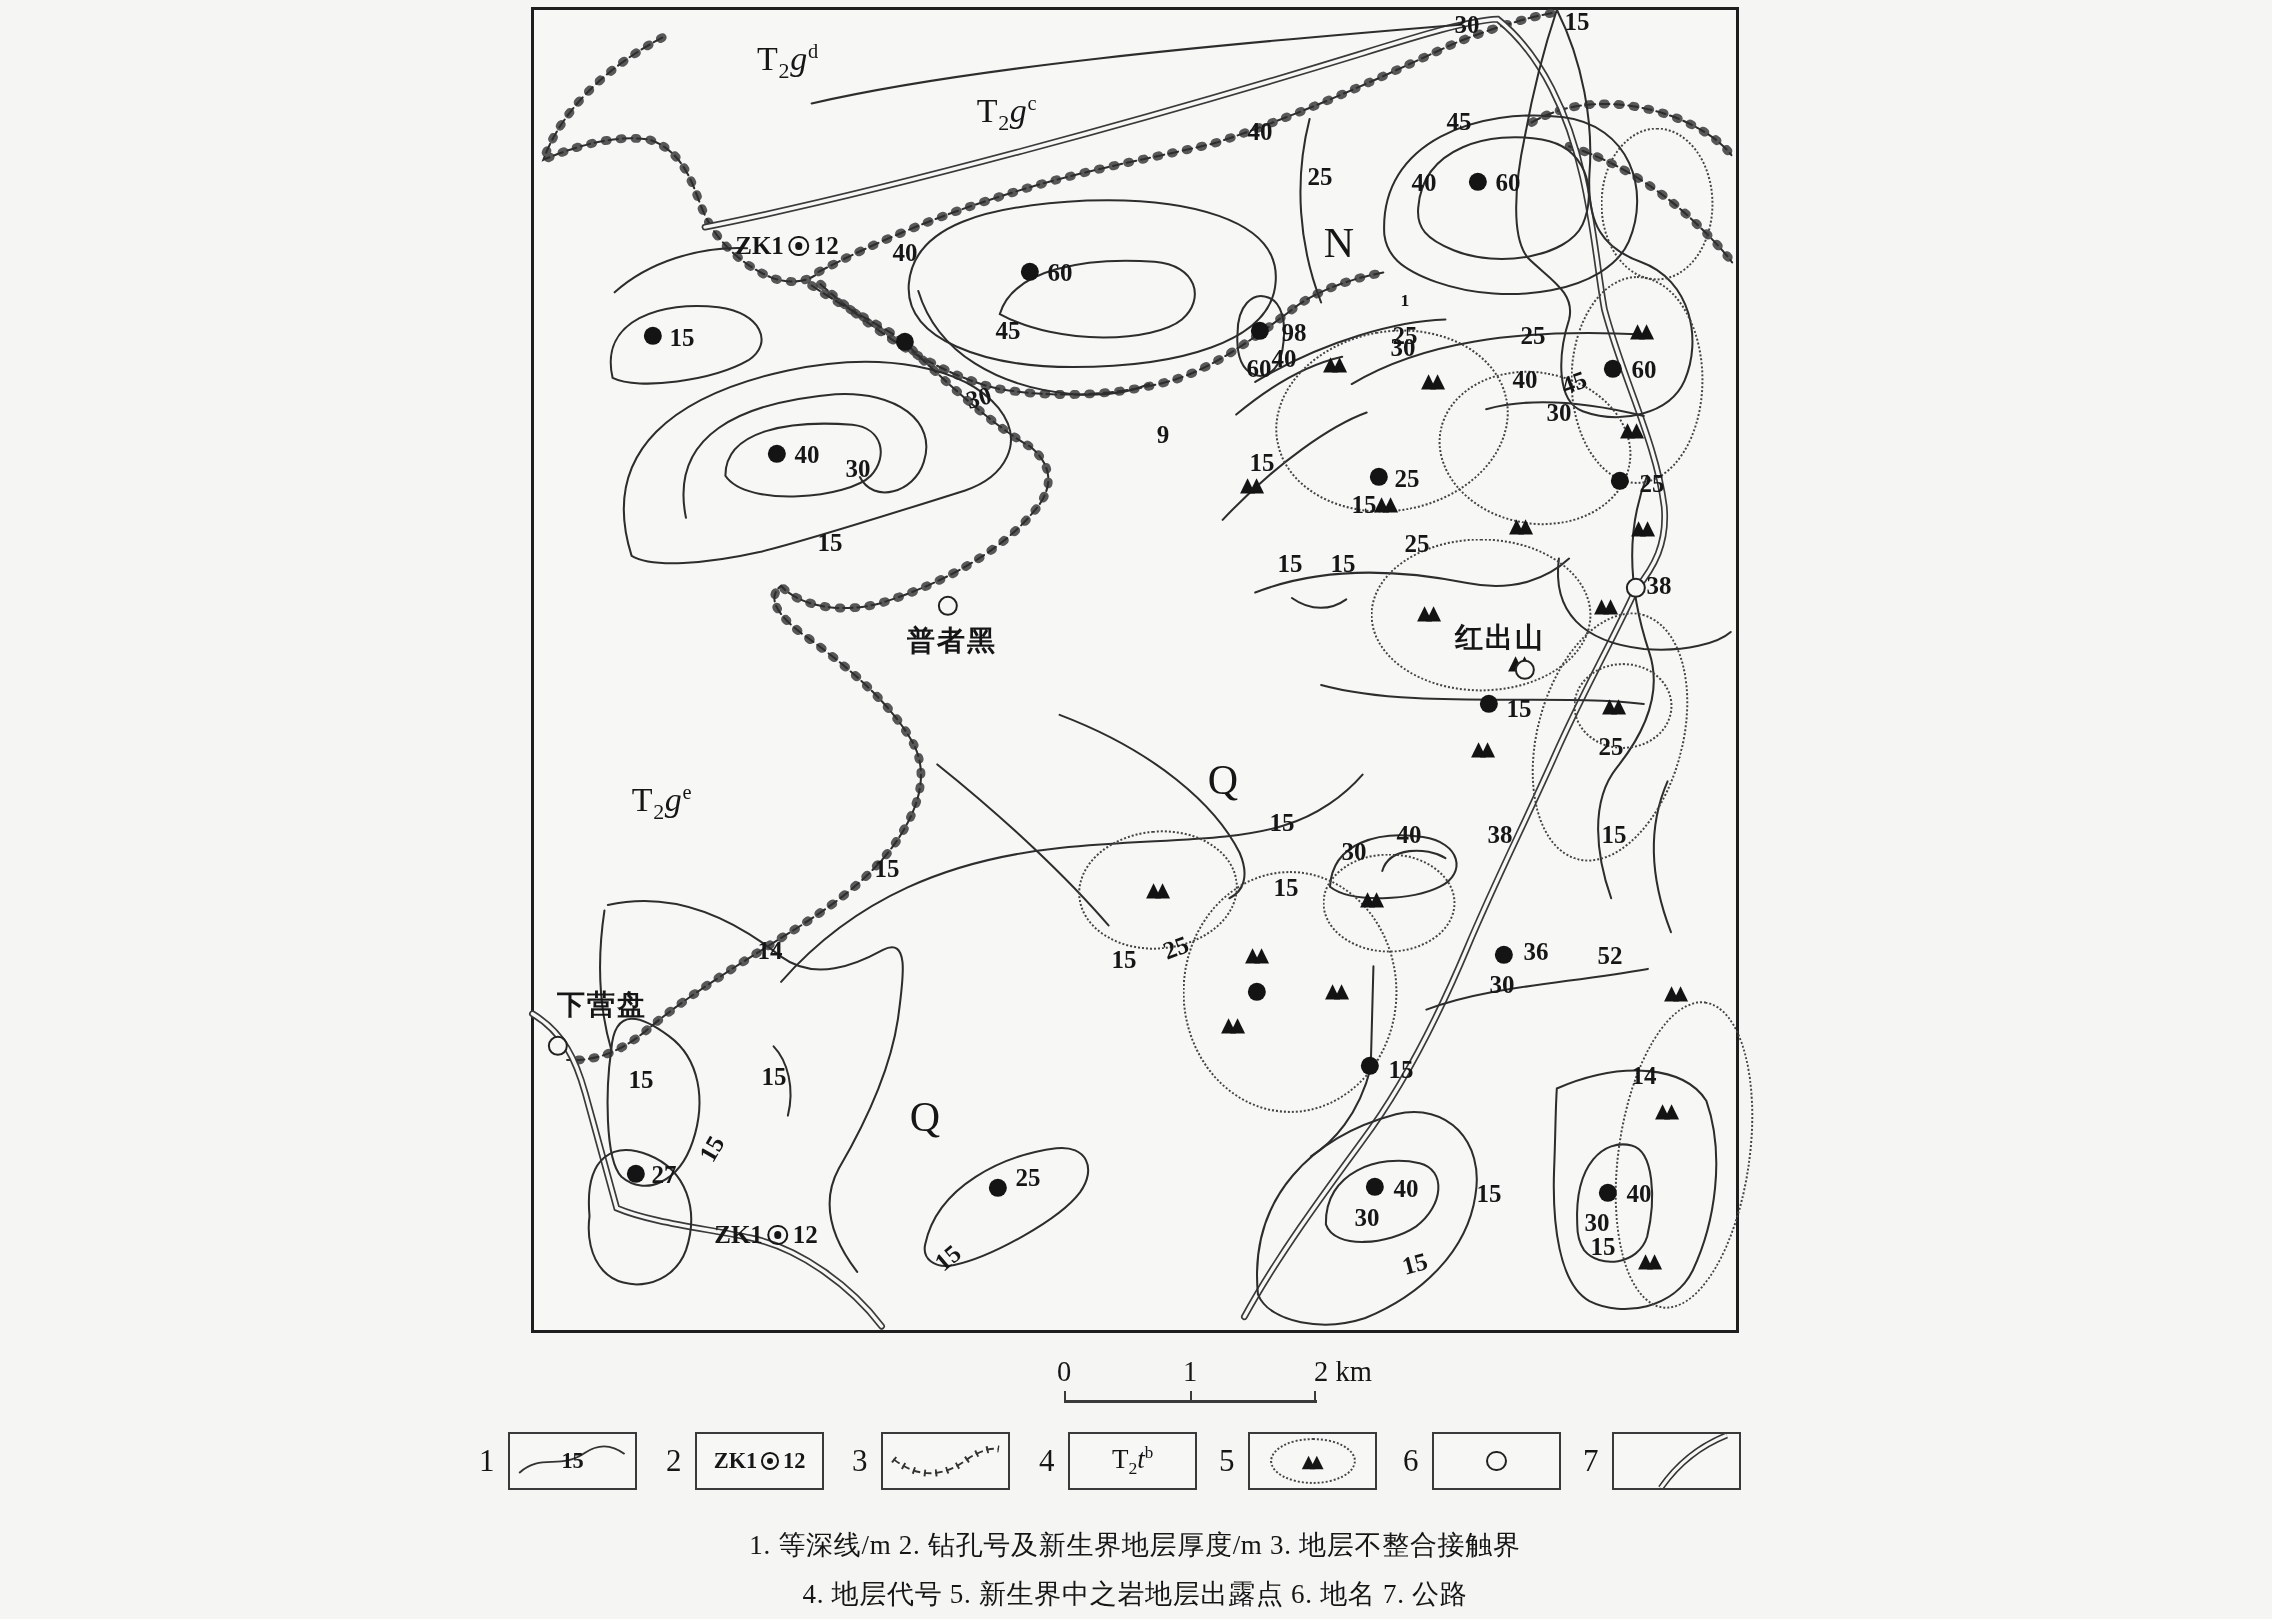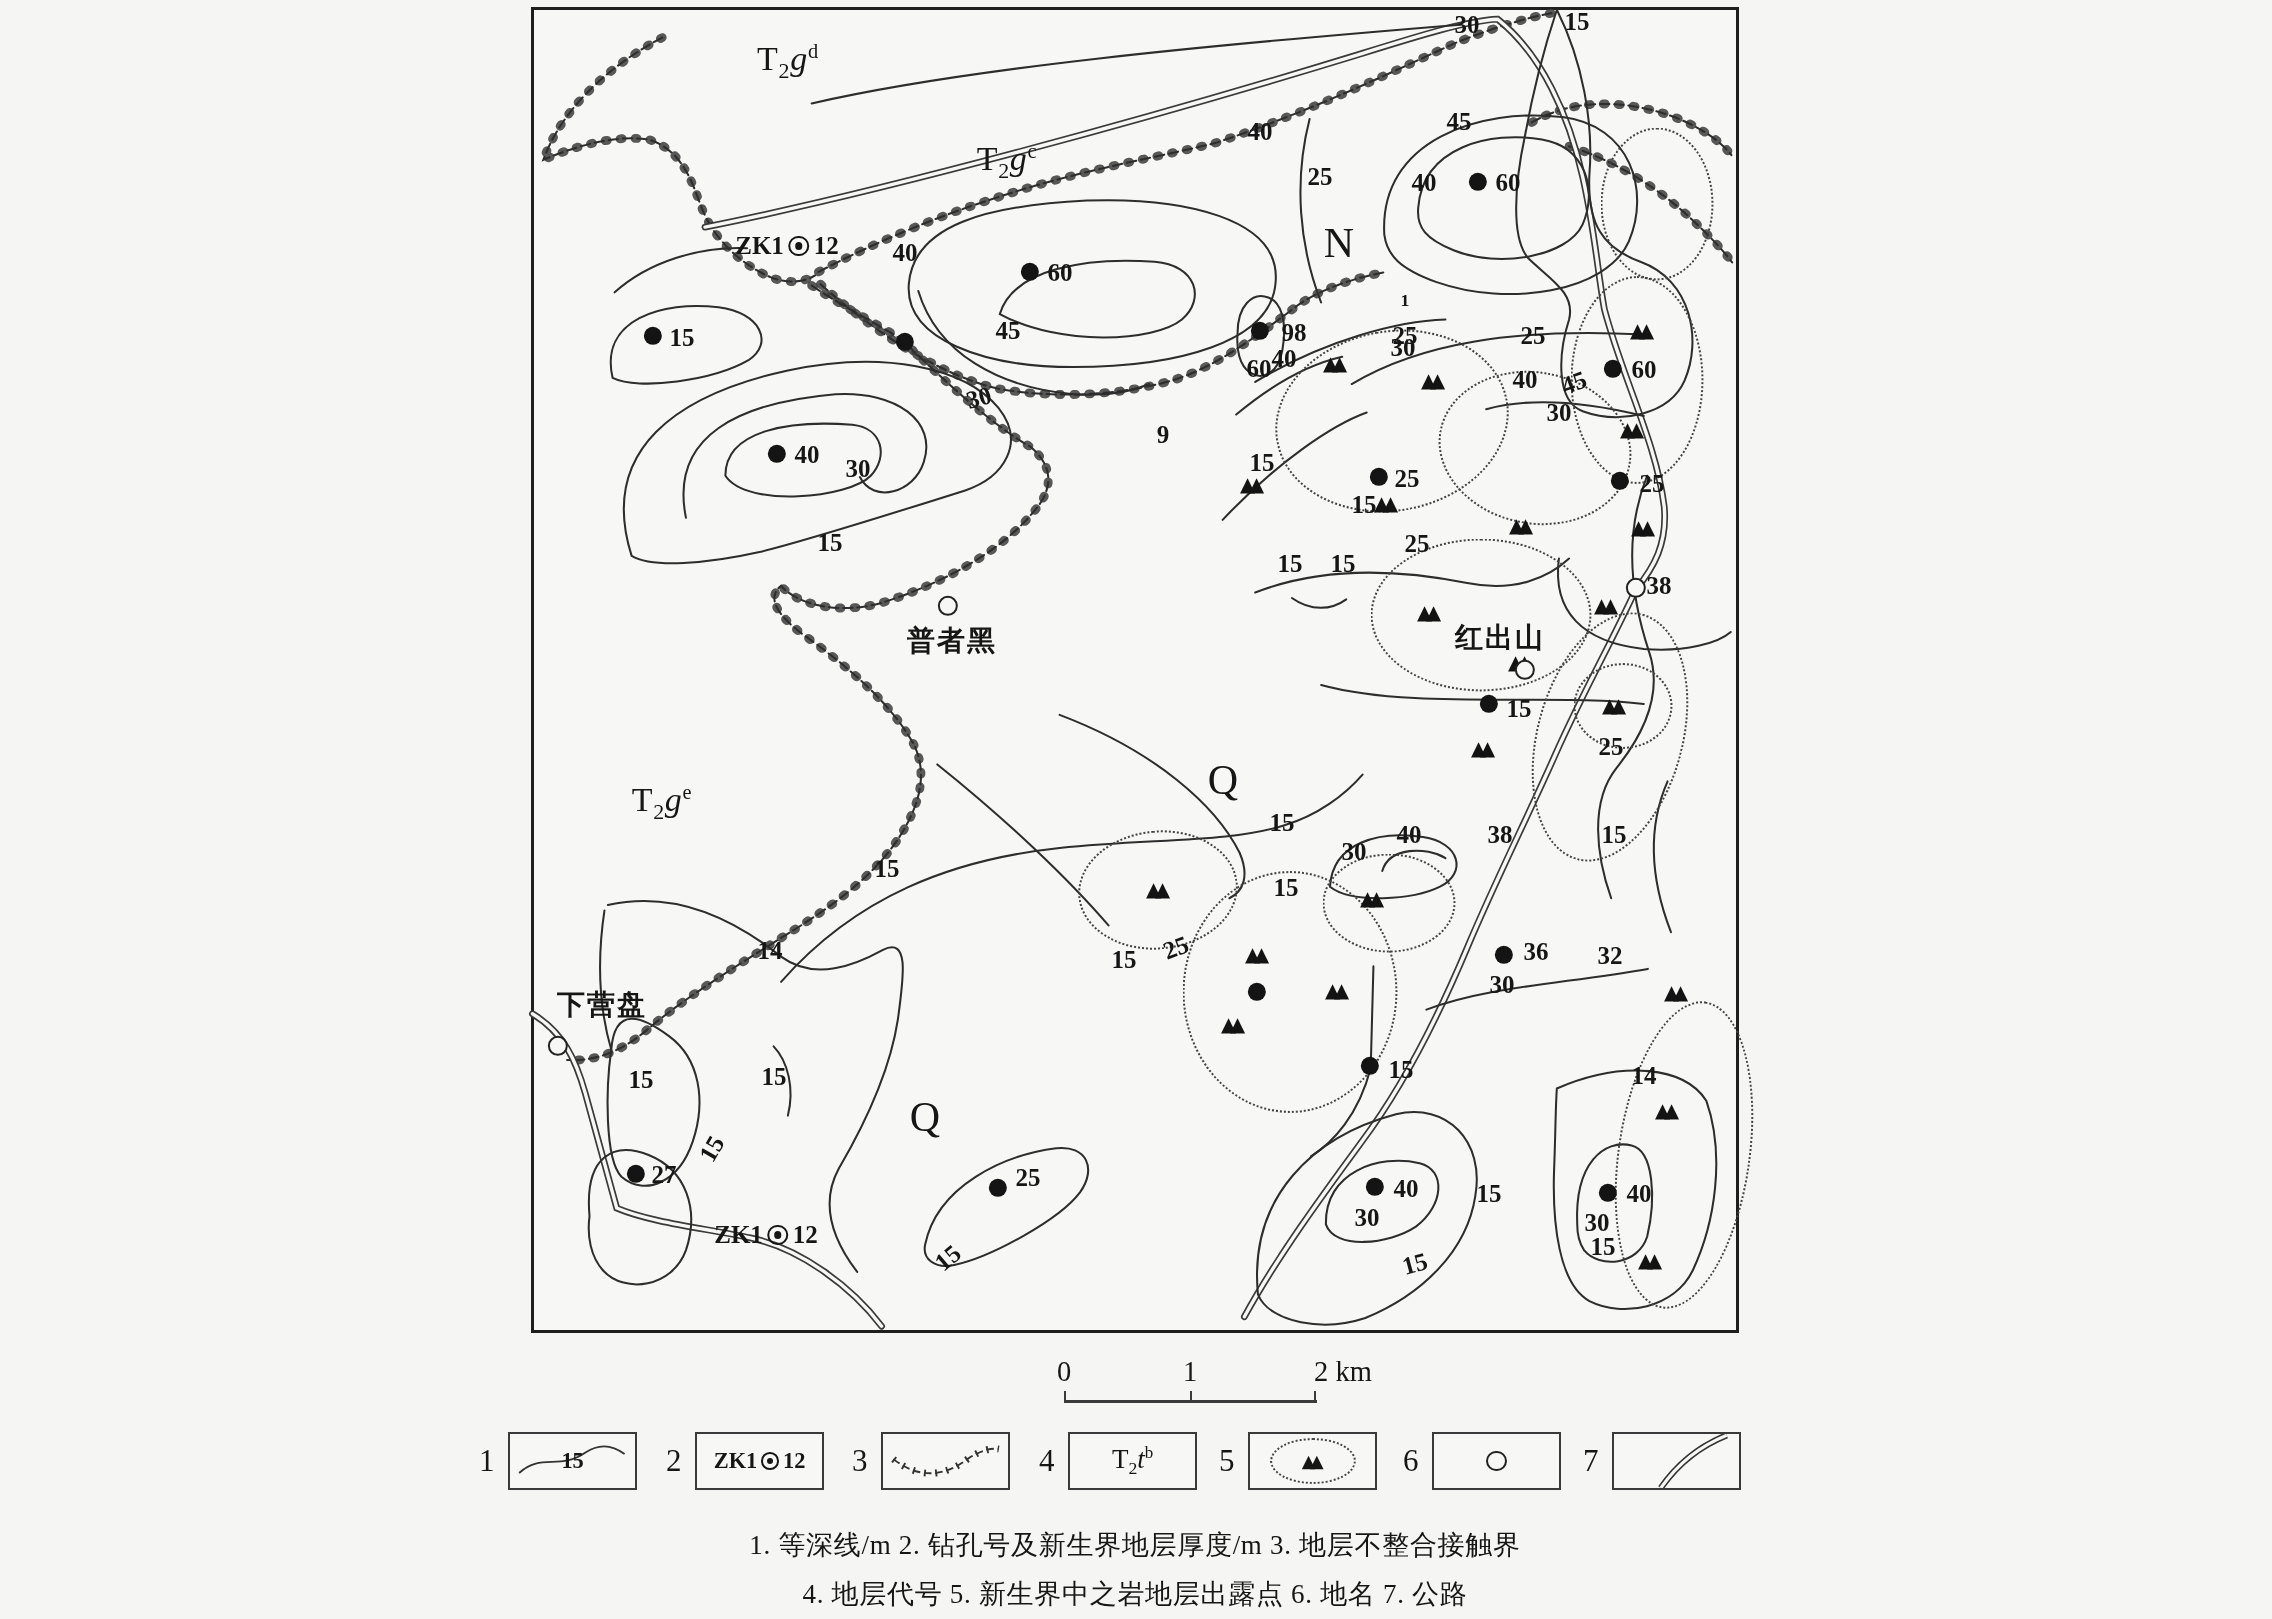--- a/index.html
+++ b/index.html
@@ -265,21 +265,21 @@
     <span class="pos lbl" style="position: absolute; left: 1282px; top: 823px;">15</span>
     <span class="pos lbl" style="position: absolute; left: 1409px; top: 835px;">40</span>
     <span class="pos lbl" style="position: absolute; left: 1354px; top: 852px;">30</span>
     <span class="pos lbl" style="position: absolute; left: 1500px; top: 835px;">38</span>
     <span class="pos lbl" style="position: absolute; left: 1614px; top: 835px;">15</span>
     <span class="pos lbl" style="position: absolute; left: 1286px; top: 888px;">15</span>
     <span class="pos lbl" style="position: absolute; left: 1124px; top: 960px;">15</span>
     <span class="pos lbl" style="position: absolute; left: 1176px; top: 948px; --rot: -20deg;">25</span>
     <span class="pos lbl" style="position: absolute; left: 1536px; top: 952px;">36</span>
     <span class="pos lbl" style="position: absolute; left: 1502px; top: 985px;">30</span>
-    <span class="pos lbl" style="position: absolute; left: 1610px; top: 956px;">32</span>
+    <span class="pos lbl" style="position: absolute; left: 1610px; top: 956px;">52</span>
     <span class="pos lbl" style="position: absolute; left: 770px; top: 951px;">14</span>
     <span class="pos lbl" style="position: absolute; left: 641px; top: 1080px;">15</span>
     <span class="pos lbl" style="position: absolute; left: 774px; top: 1077px;">15</span>
     <span class="pos lbl" style="position: absolute; left: 712px; top: 1149px; --rot: -60deg;">15</span>
     <span class="pos lbl" style="position: absolute; left: 664px; top: 1175px;">27</span>
     <span class="pos lbl" style="position: absolute; left: 1028px; top: 1178px;">25</span>
     <span class="pos lbl" style="position: absolute; left: 948px; top: 1258px; --rot: -40deg;">15</span>
     <span class="pos lbl" style="position: absolute; left: 1401px; top: 1070px;">15</span>
     <span class="pos lbl" style="position: absolute; left: 1644px; top: 1076px;">14</span>
     <span class="pos lbl" style="position: absolute; left: 1406px; top: 1189px;">40</span>
@@ -287,21 +287,21 @@
     <span class="pos lbl" style="position: absolute; left: 1489px; top: 1194px;">15</span>
     <span class="pos lbl" style="position: absolute; left: 1639px; top: 1194px;">40</span>
     <span class="pos lbl" style="position: absolute; left: 1597px; top: 1223px;">30</span>
     <span class="pos lbl" style="position: absolute; left: 1415px; top: 1264px; --rot: -15deg;">15</span>
     <span class="pos lbl" style="position: absolute; left: 1603px; top: 1247px;">15</span>
   </div>
 
 <div>
 
 <span class="pos strata" style="position: absolute; left: 788px; top: 62px;"><span>T</span><sub>2</sub><i>g</i><sup>d</sup></span>
-    <span class="pos strata" style="position: absolute; left: 1007px; top: 114px; margin-top: 48px;"><span>T</span><sub>2</sub><i>g</i><sup>c</sup></span>
+    <span class="pos strata" style="position: absolute; left: 1007px; top: 114px;"><span>T</span><sub>2</sub><i>g</i><sup>c</sup></span>
     <span class="pos strata" style="position: absolute; left: 662px; top: 803px;"><span>T</span><sub>2</sub><i>g</i><sup>e</sup></span>
   </div>
 
 <div>
 
 <span class="pos era" style="position: absolute; left: 1339px; top: 243px;">N</span>
     <span class="pos era" style="position: absolute; left: 1223px; top: 780px;">Q</span>
     <span class="pos era" style="position: absolute; left: 925px; top: 1117px;">Q</span>
   </div>
 

